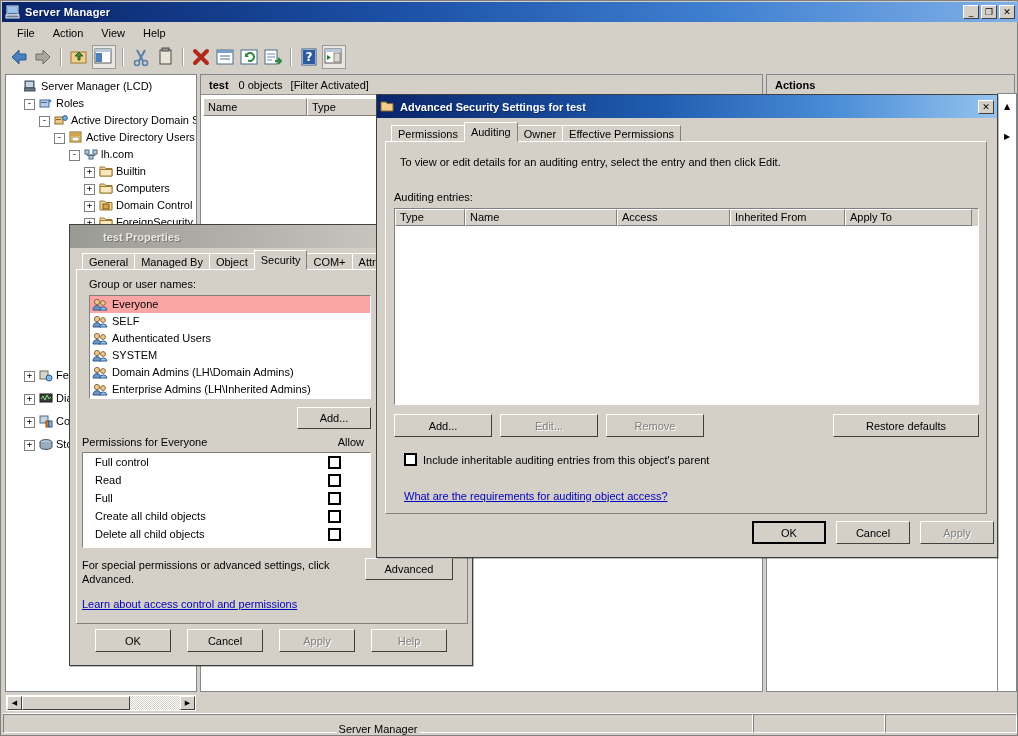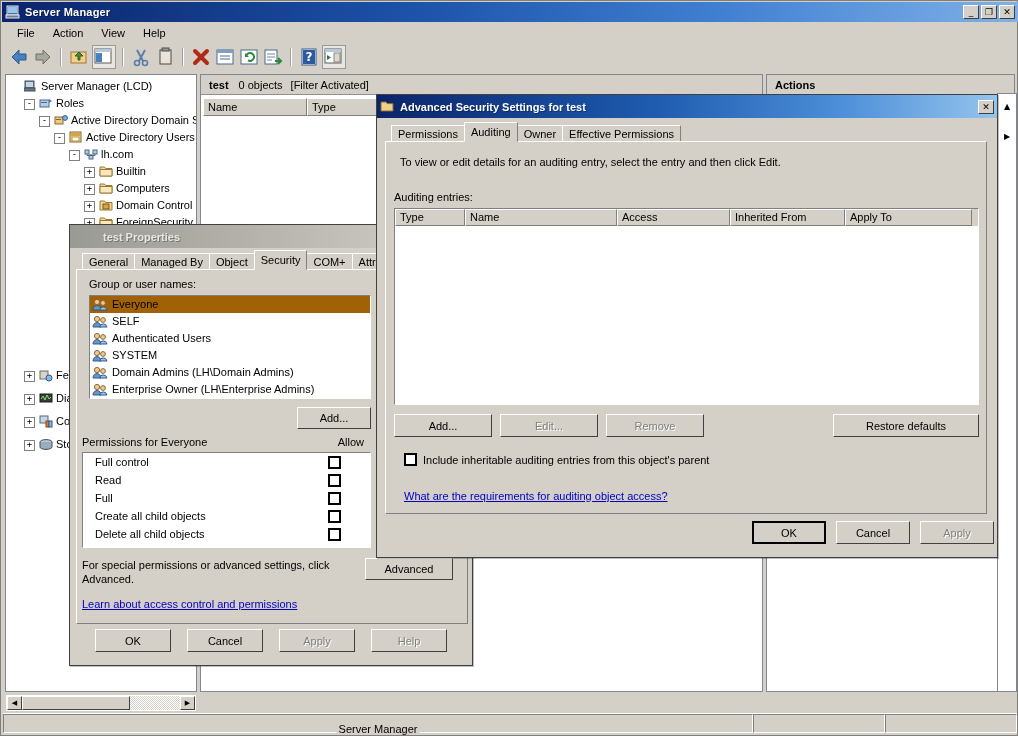--- a/index.html
+++ b/index.html
@@ -129,21 +129,21 @@
     border-color:#808080 #fff #fff #808080;box-sizing:border-box;display:inline-block;}
   .cbx.big{width:13px;height:13px;border:2px solid #000;background:#fff;}
   .lnk{color:#0000c0;text-decoration:underline;font-size:11px;cursor:pointer;}
   .listbox{background:#fff;border:1px solid;border-color:#808080 #fff #fff #808080;
     box-sizing:border-box;overflow:hidden;}
   .grid-head{display:flex;height:17px;background:#d4d0c8;}
   .gh-cell{border:1px solid;border-color:#fff #808080 #808080 #fff;box-sizing:border-box;
     height:17px;line-height:15px;padding-left:4px;font-size:11px;background:#d4d0c8;}
 
   .urow{height:17px;line-height:17px;padding-left:2px;font-size:11px;display:flex;align-items:center;}
-  .urow.sel{background:#a16207;}
+  .urow.sel{background:#fca5a5;}
   .uicon{width:16px;height:14px;margin-right:4px;flex:0 0 auto;position:relative;}
 
   .prow{height:18px;display:flex;align-items:center;font-size:11px;padding-left:12px;}
   .prow .pname{flex:1;}
 </style>
 </head>
 <body>
 
 <div id="app-window" class="abs">
 
@@ -507,21 +507,21 @@
             </svg></span>
           <span>Domain Admins (LH\Domain Admins)</span>
         </div>
         <div class="urow">
           <span class="uicon"><svg width="16" height="14" viewBox="0 0 16 14">
               <circle cx="5" cy="4" r="2.6" fill="#f0c890" stroke="#8a6a3a"></circle>
               <path d="M1 12 a4 4.4 0 0 1 8 0 z" fill="#6e94c0" stroke="#2b5a90"></path>
               <circle cx="11" cy="5" r="2.4" fill="#f0c890" stroke="#8a6a3a"></circle>
               <path d="M7.6 12 a3.8 4 0 0 1 7.4 0 z" fill="#9dc3e8" stroke="#2b5a90"></path>
             </svg></span>
-          <span>Enterprise Owner (LH\Enterprise Admins)</span>
+          <span>Enterprise Admins (LH\Inherited Admins)</span>
         </div>
       </div>
 
     <div class="btn" style="position:absolute;left:220px;top:137px;width:74px;height:22px;">Add...</div>
 
     <div style="position:absolute;left:5px;top:166px;width:282px;display:flex;font-size:11px;">
       <span style="flex:1">Permissions for Everyone</span>
       <span>Allow</span>
     </div>
 

